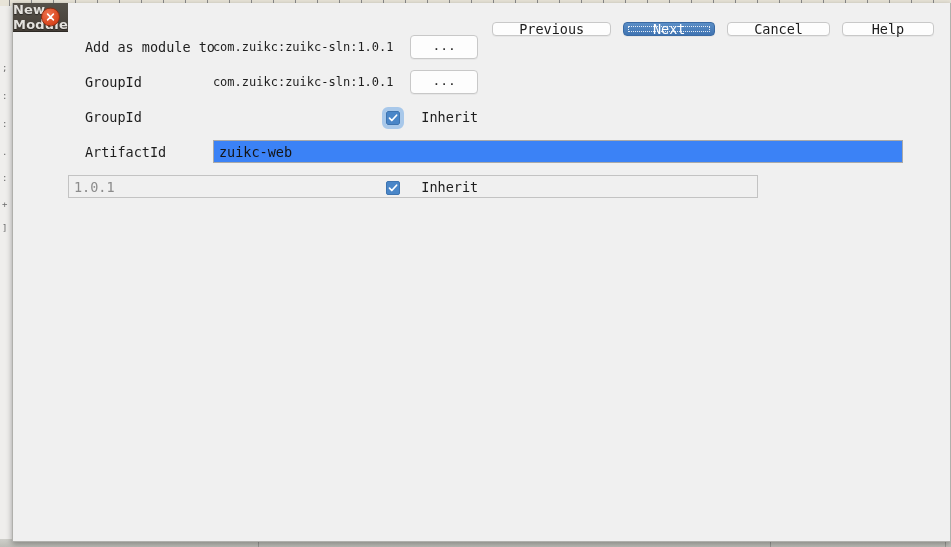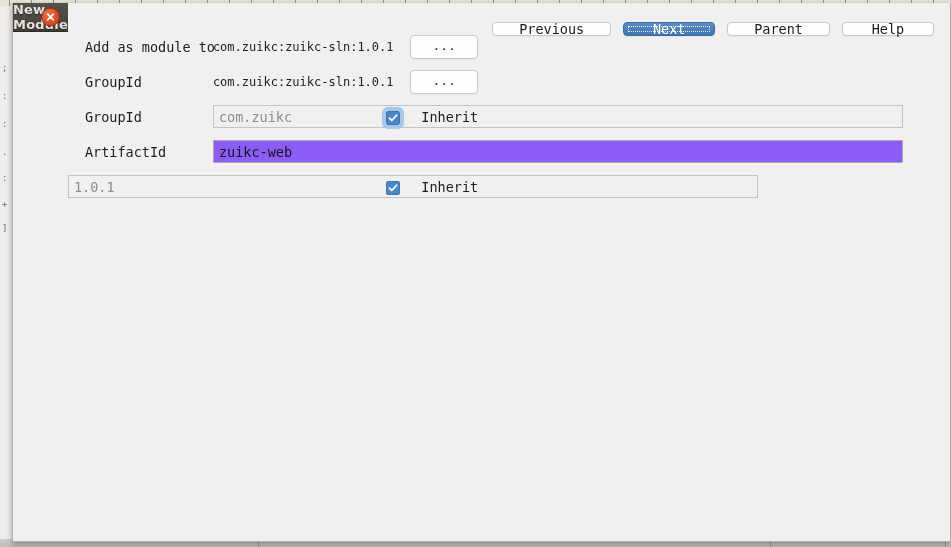--- a/index.html
+++ b/index.html
@@ -138,21 +138,21 @@
     height: 23px;
     font-family: "DejaVu Sans Mono", monospace;
     font-size: 13.5px;
     padding: 0 5px;
     border: 1px solid #c3c3c3;
     background: #f0f0f0;
     color: #8c8c8c;
     outline: none;
   }
   input.tf.enabled {
-    background: #8b5cf6;
+    background: #3b82f6;
     border: 1px solid #a9a9a9;
     color: #141414;
   }
   
   .trailing {
     position: absolute;
     right: 0; top: 0;
     height: 35px;
     display: flex; align-items: center;
     padding-right: 14px;
@@ -289,23 +289,20 @@
         <div class="field-wrap">
           <span class="static-val">com.zuikc:zuikc-sln:1.0.1</span>
         </div>
         <div class="trailing">
           <div class="dots-btn">...</div>
         </div>
       </div>
 
       <div class="row">
         <div class="label">GroupId</div>
-        <div class="field-wrap">
-          <input class="tf" type="text" disabled="" value="com.zuikc" style="">
-        </div>
         <div class="trailing">
           <label class="check-row">
             <span class="cb focused">
               <svg width="10" height="10" viewBox="0 0 10 10" aria-hidden="true">
                 <path d="M1.5 5.2 L3.8 7.5 L8.6 2.2" fill="none" stroke="#ffffff" stroke-width="1.7" stroke-linecap="round" stroke-linejoin="round"></path>
               </svg>
             </span>
             <span class="check-label">Inherit</span>
           </label>
         </div>
@@ -337,17 +334,17 @@
 
     </div>
   </div>
 
   <div id="footer">
     <button class="btn">Previous</button>
     <button class="btn default">
       <span>Next</span>
       <span class="focus-ring"></span>
     </button>
-    <button class="btn">Parent</button>
+    <button class="btn">Cancel</button>
     <button class="btn">Help</button>
   </div>
 
 </div>
 
 </body></html>

